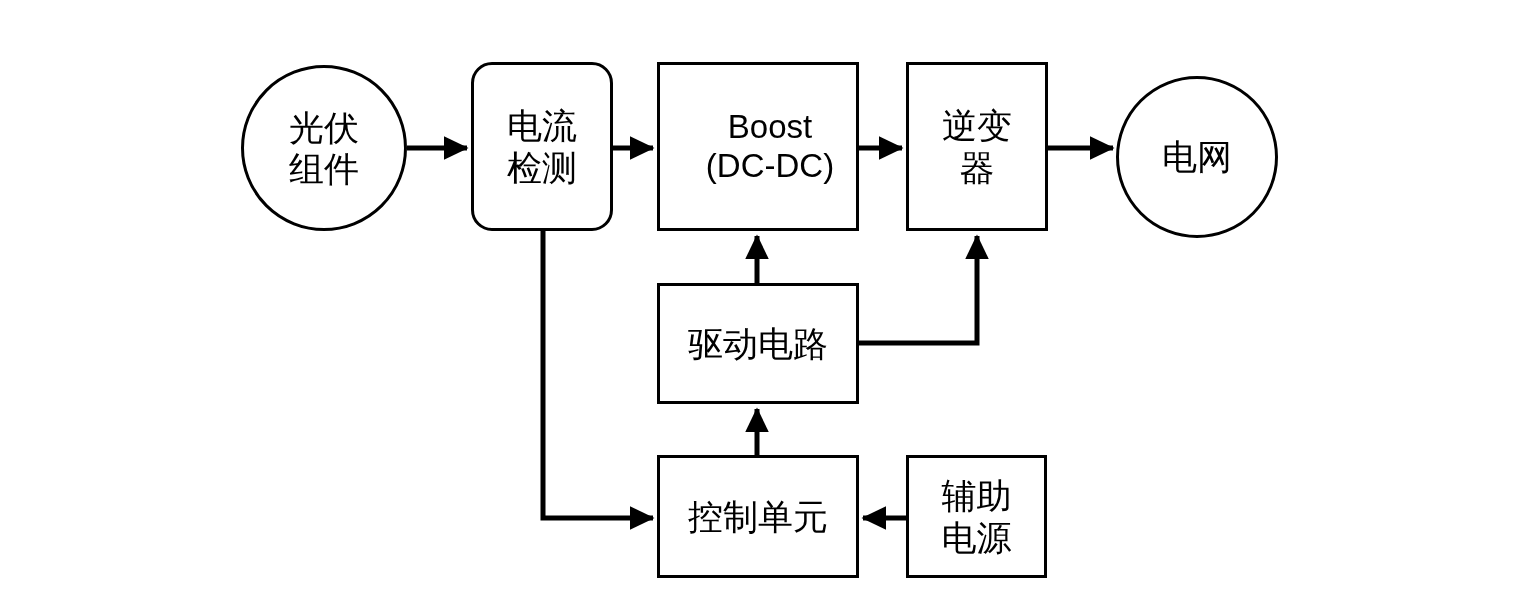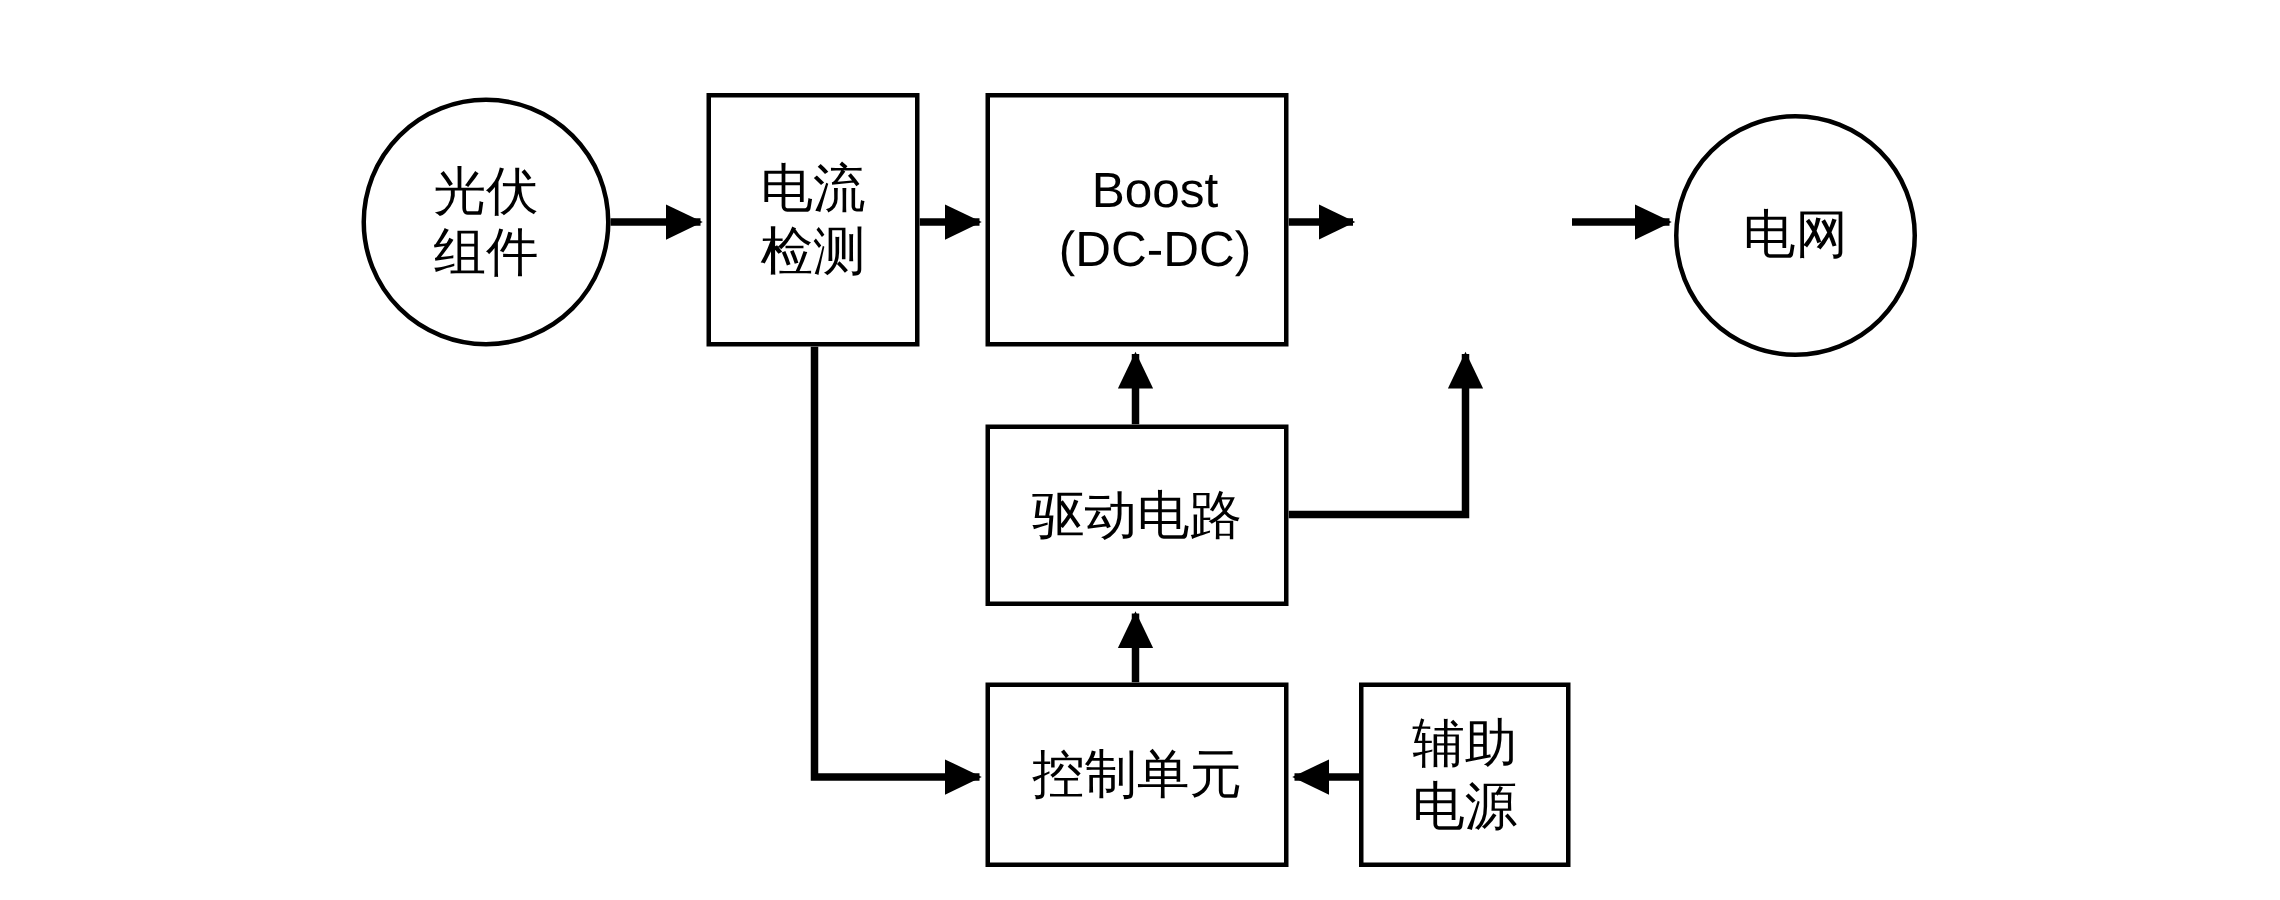--- a/index.html
+++ b/index.html
@@ -70,30 +70,34 @@
         <polyline points="859,343 977,343 977,236" fill="none" stroke="#000000" stroke-width="5" stroke-linecap="butt" stroke-linejoin="miter" marker-end="url(#arrowhead)"></polyline>
         <polyline points="906,518 863,518" fill="none" stroke="#000000" stroke-width="5" stroke-linecap="butt" stroke-linejoin="miter" marker-end="url(#arrowhead)"></polyline>
       </g>
   </svg>
 
   <div class="node circle fs-cjk" style="left: 241px; top: 65px; width: 166px; height: 166px; border-color: rgb(0, 0, 0); color: rgb(0, 0, 0);">
     <span class="node-label">光伏
 组件</span>
   </div>
 
-  <div class="node fs-cjk" style="left: 471px; top: 62px; width: 142px; height: 169px; border-color: rgb(0, 0, 0); color: rgb(0, 0, 0);">
+  <div class="node fs-cjk" style="left: 471px; top: 62px; width: 142px; height: 169px; border-color: rgb(0, 0, 0); color: rgb(0, 0, 0); border-radius: 21px;">
     <span class="node-label">电流
 检测</span>
   </div>
 
   <div class="node fs-lat" style="left: 657px; top: 62px; width: 202px; height: 169px; border-color: rgb(0, 0, 0); color: rgb(0, 0, 0);">
     <span class="node-label">Boost
 (DC-DC)</span>
   </div>
 
+  <div class="node fs-cjk" style="left: 906px; top: 62px; width: 142px; height: 169px; border-color: rgb(0, 0, 0); color: rgb(0, 0, 0);">
+    <span class="node-label">逆变
+器</span>
+  </div>
 
   <div class="node circle fs-cjk" style="left: 1116px; top: 76px; width: 162px; height: 162px; border-color: rgb(0, 0, 0); color: rgb(0, 0, 0);">
     <span class="node-label">电网</span>
   </div>
 
   <div class="node fs-cjk" style="left: 657px; top: 283px; width: 202px; height: 121px; border-color: rgb(0, 0, 0); color: rgb(0, 0, 0); text-align: center;">
     <span class="node-label">驱动电路</span>
   </div>
 
   <div class="node fs-cjk" style="left: 906px; top: 455px; width: 141px; height: 123px; border-color: rgb(0, 0, 0); color: rgb(0, 0, 0);">

